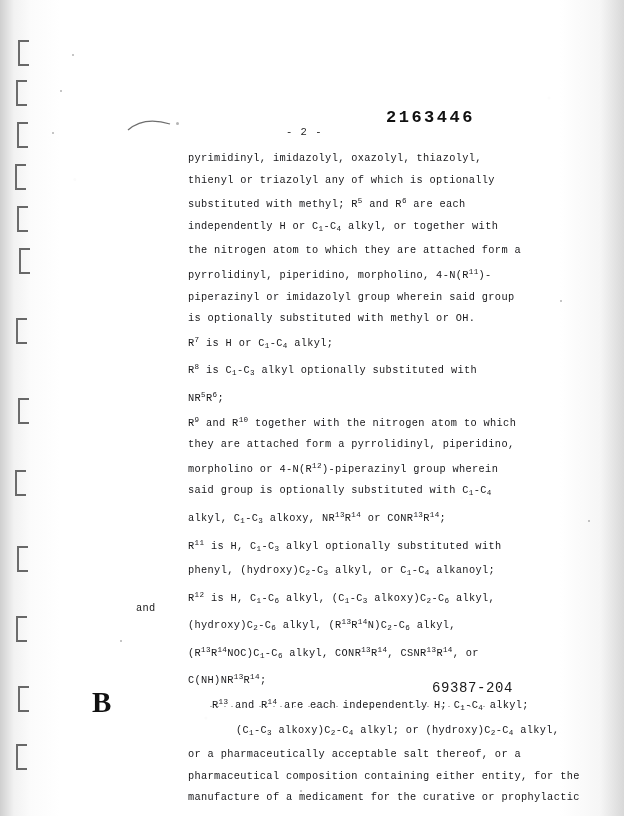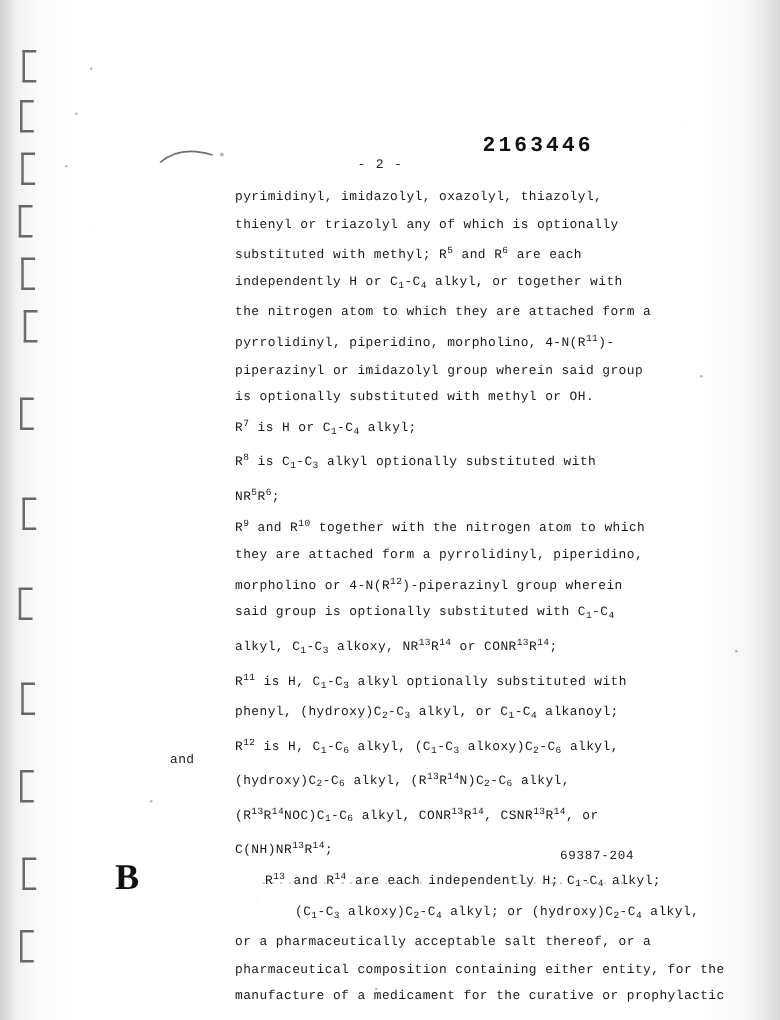--- a/index.html
+++ b/index.html
@@ -88,24 +88,23 @@
     left: 136px;
     top: 558px;
     font-size: 10.3px;
     letter-spacing: 0.35px;
     margin-top: 44px;
   }
   #footer-code {
     position: absolute;
     left: 432px;
     top: 680px;
-    font-size: 10px;
+    font-size: 14px;
     letter-spacing: 0.6px;
     color: #1a1a1a;
-    margin-left: 16px;
   }
   #stamp-b {
     position: absolute;
     left: 92px;
     top: 686px;
     font-family: "Liberation Serif", serif;
     font-size: 29px;
     font-weight: 700;
     color: #111;
   }

